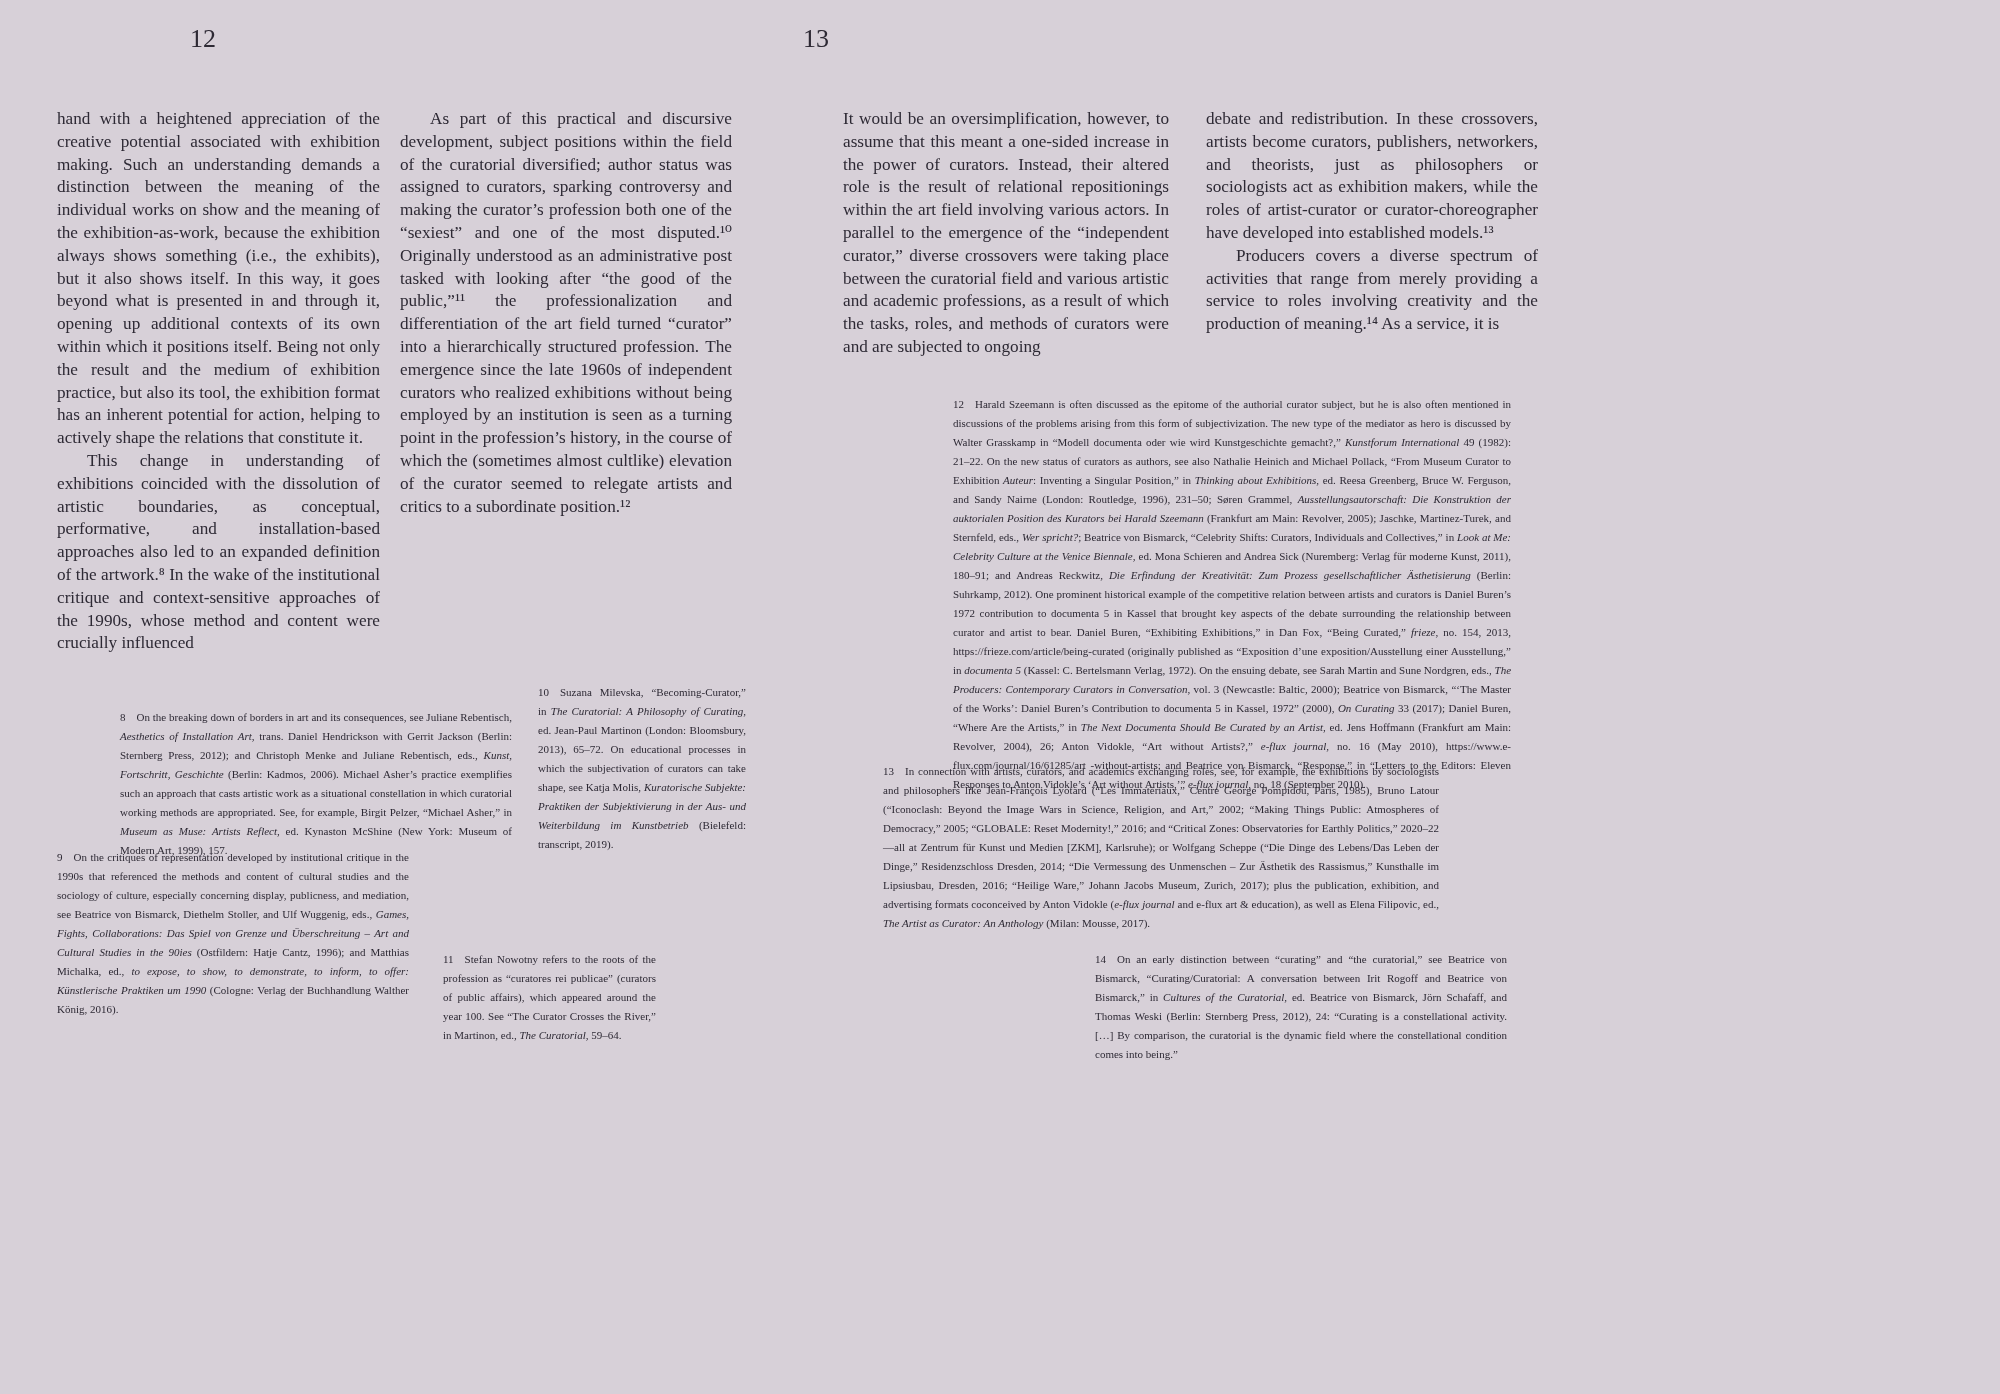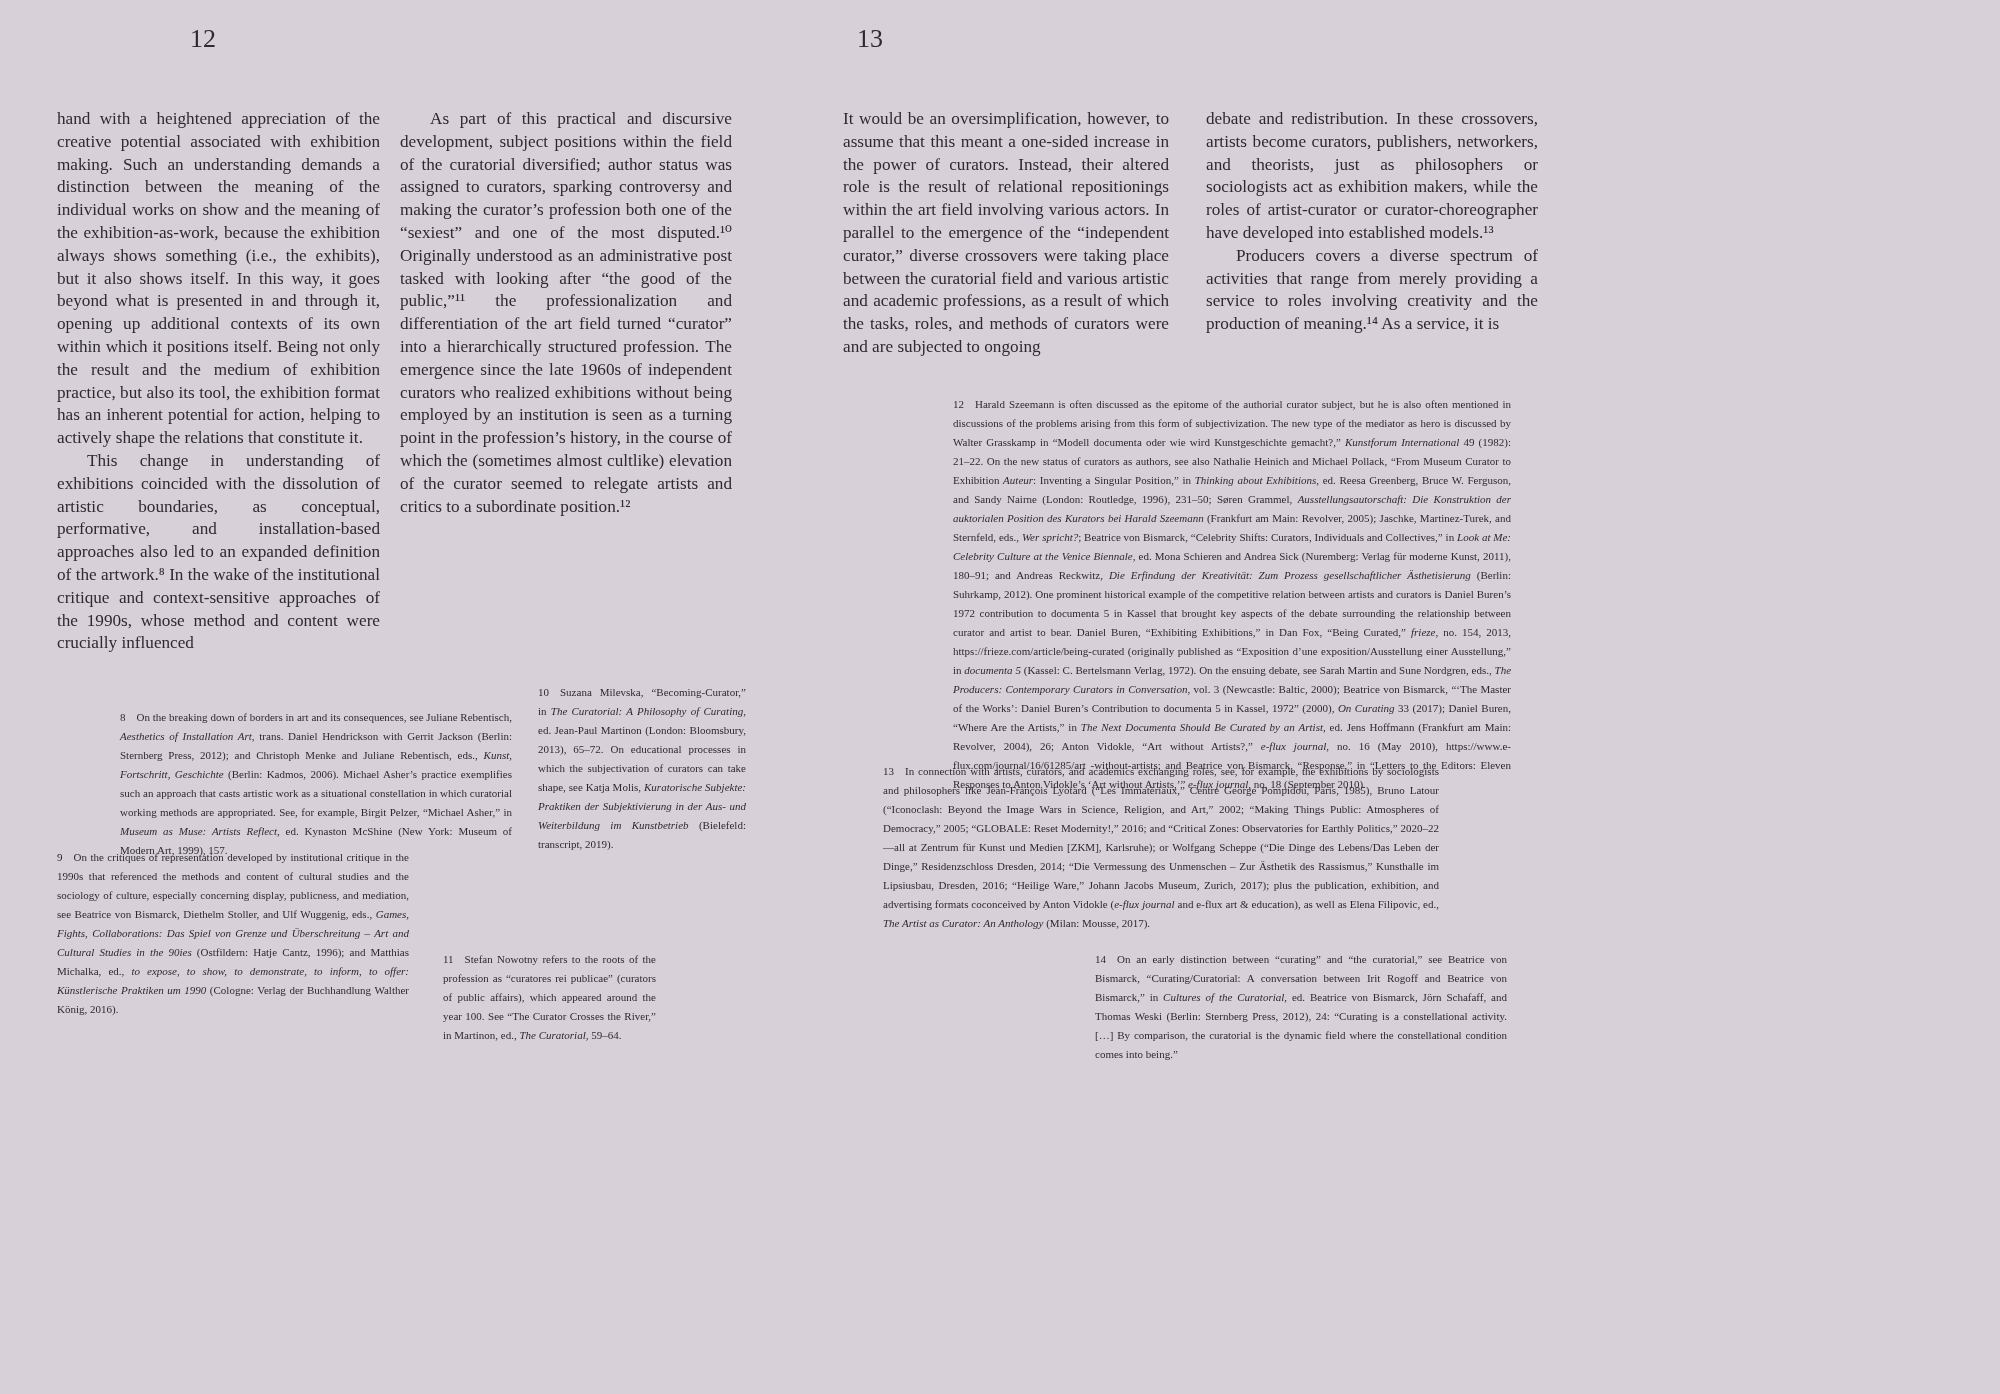--- a/index.html
+++ b/index.html
@@ -34,21 +34,21 @@
   .footnote p { margin: 0; padding: 0; }
   i { font-style: italic; }
 </style>
 </head>
 <body>
 
 <div class="spread">
 
   <div class="pagenum" style="left:190px; top:24px;">12</div>
 
-  <div class="pagenum" style="left:857px; top:24px;text-align:right;">13</div>
+  <div class="pagenum" style="left:803px; top:24px;text-align:right;">13</div>
 
   <div class="maincol" style="left:57px; top:108px; width:323px;">
     <p>hand with a heightened appreciation of the creative potential associated with exhibition making. Such an understanding demands a distinction between the meaning of the individual works on show and the meaning of the exhibition-as-work, because the exhibition always shows something (i.e., the exhibits), but it also shows itself. In this way, it goes beyond what is presented in and through it, opening up additional contexts of its own within which it positions itself. Being not only the result and the medium of exhibition practice, but also its tool, the exhibition format has an inherent potential for action, helping to actively shape the relations that constitute it.</p>
     <p class="indent">This change in understanding of exhibitions coincided with the dissolution of artistic boundaries, as conceptual, performative, and installation-based approaches also led to an expanded definition of the artwork.⁸ In the wake of the institutional critique and context-sensitive approaches of the 1990s, whose method and content were crucially influenced</p>
   </div>
 
   <div class="maincol" style="left:400px; top:108px; width:332px;">
     <p class="indent">As part of this practical and discursive development, subject positions within the field of the curatorial diversified; author status was assigned to curators, sparking controversy and making the curator’s profession both one of the “sexiest” and one of the most disputed.¹⁰ Originally understood as an administrative post tasked with looking after “the good of the public,”¹¹ the professionalization and differentiation of the art field turned “curator” into a hierarchically structured profession. The emergence since the late 1960s of independent curators who realized exhibitions without being employed by an institution is seen as a turning point in the profession’s history, in the course of which the (sometimes almost cultlike) elevation of the curator seemed to relegate artists and critics to a subordinate position.¹²</p>
   </div>
 

